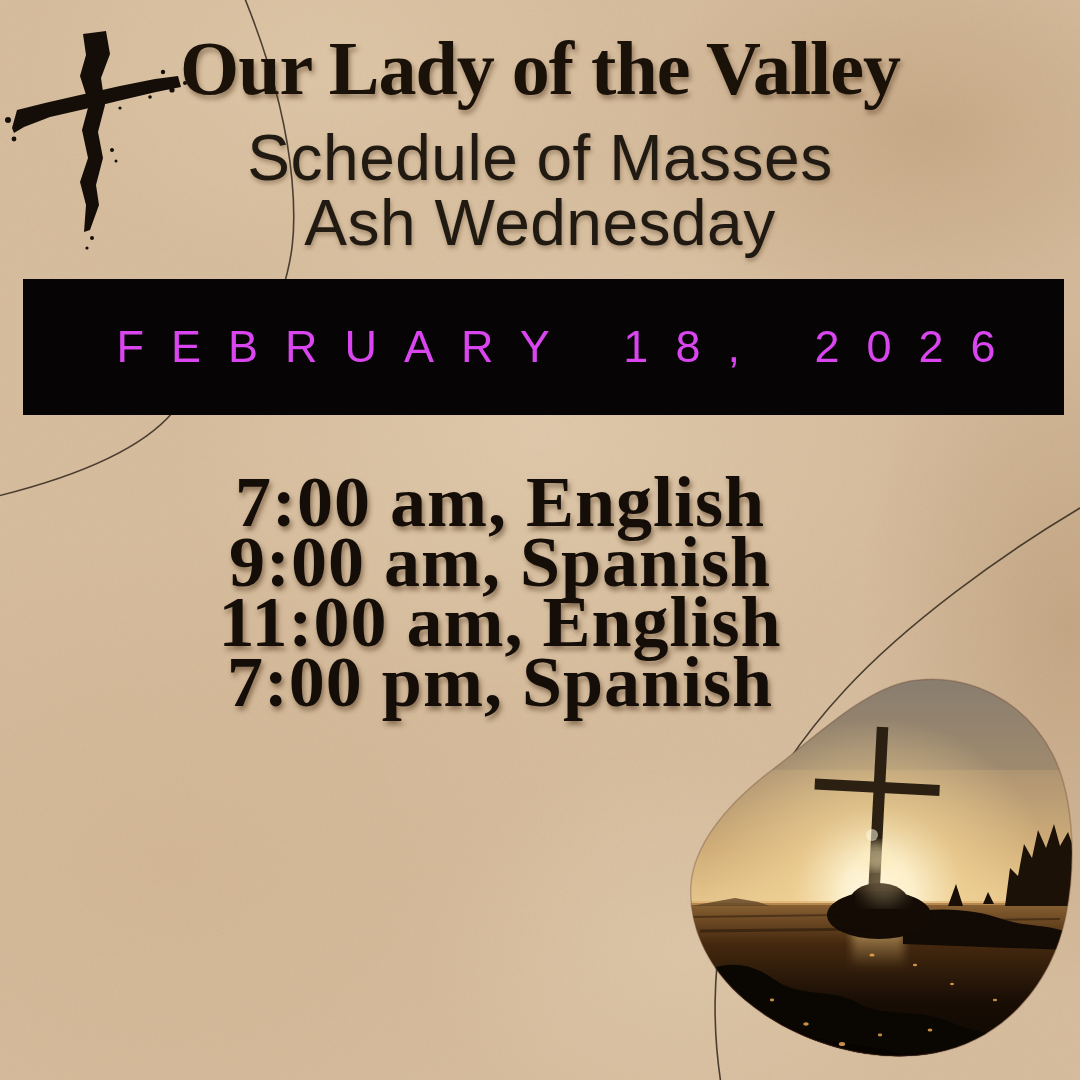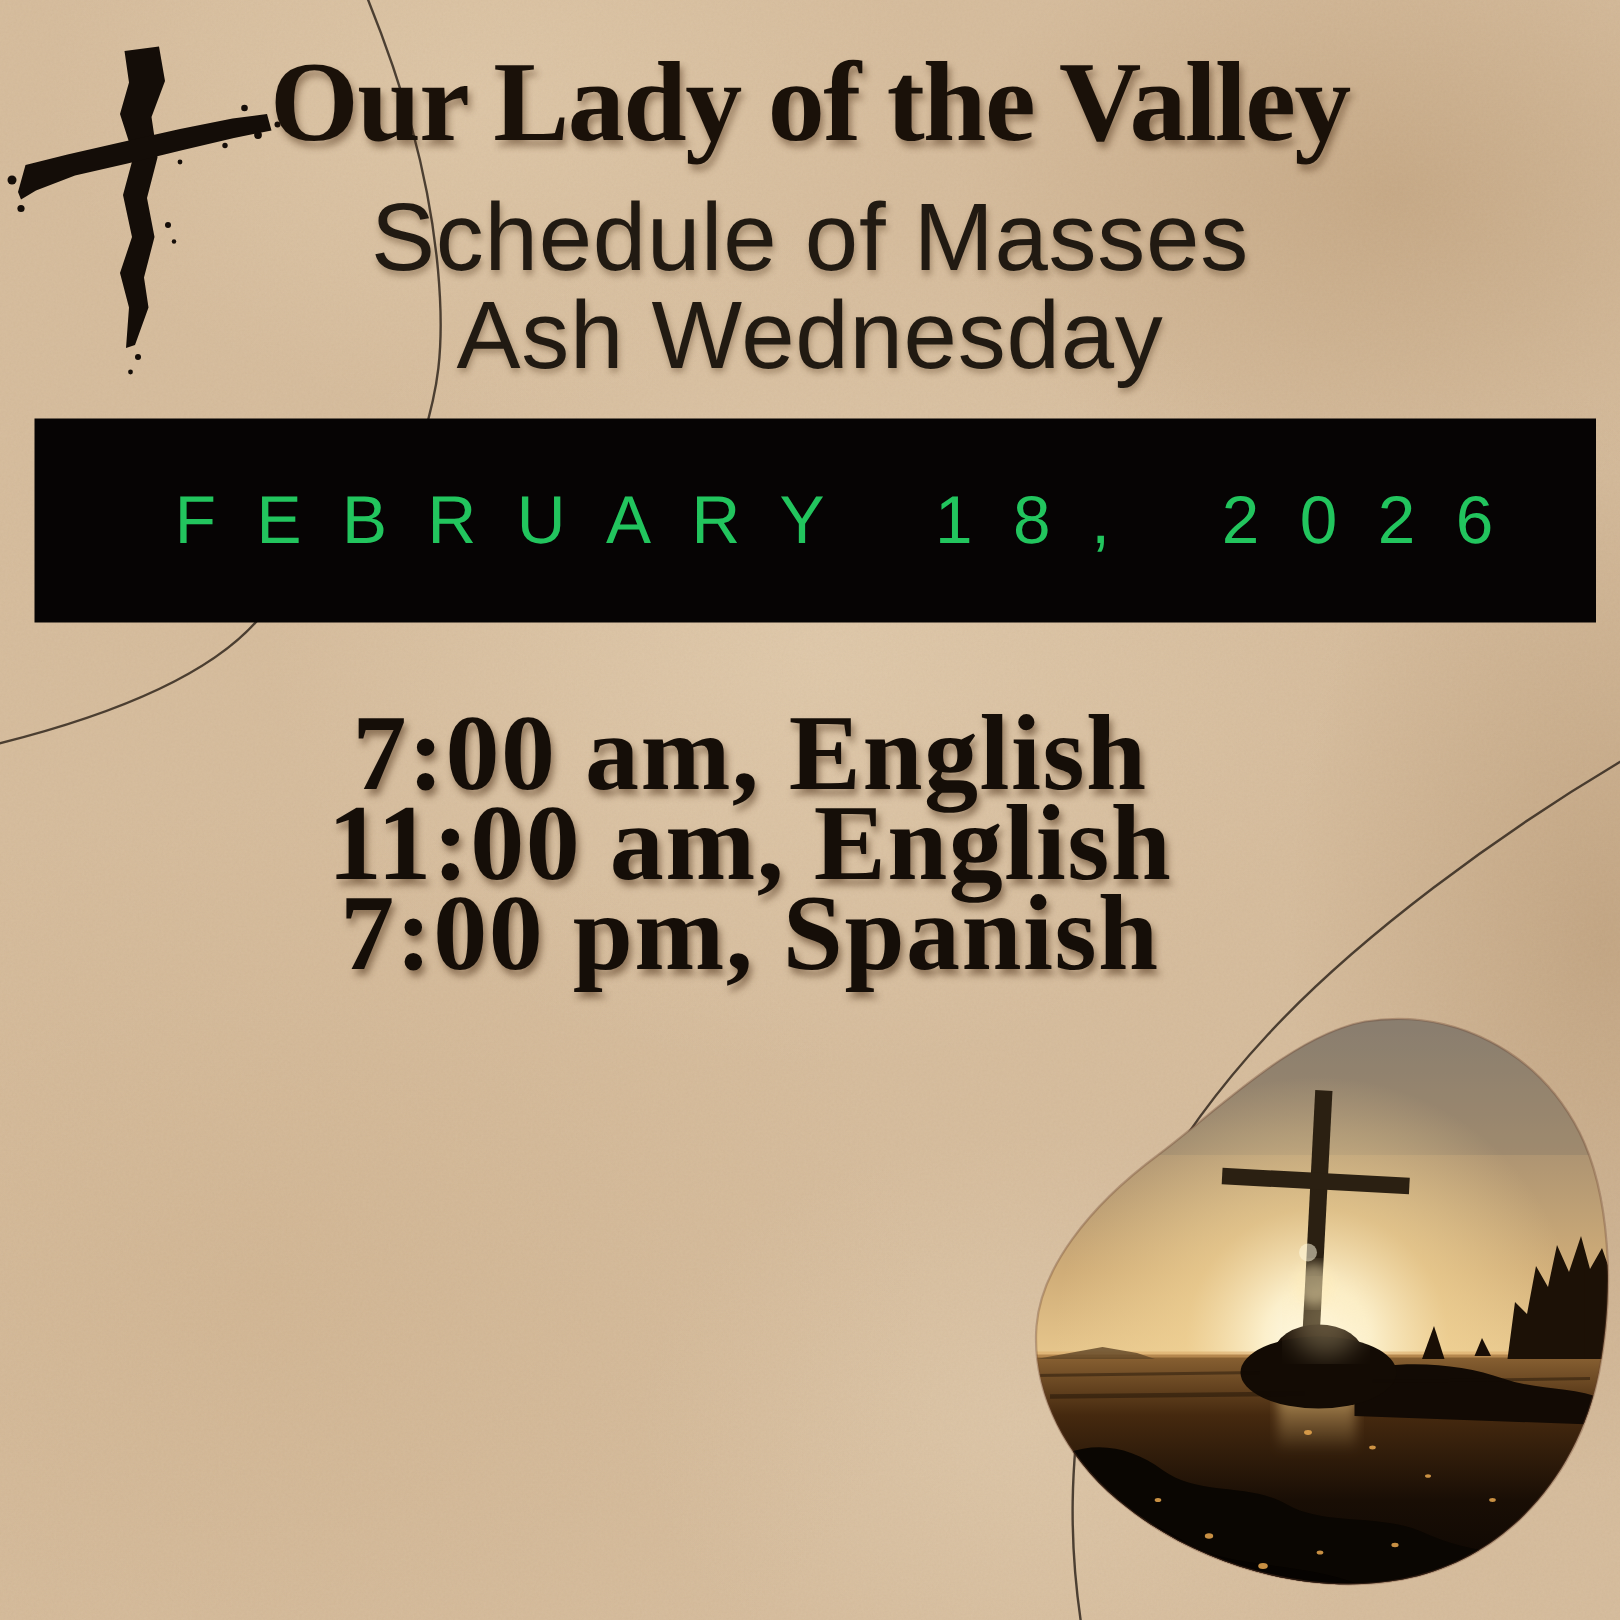--- a/index.html
+++ b/index.html
@@ -40,21 +40,21 @@
     text-shadow:1px 3px 4px rgba(70,42,18,.35);
   }
   
   .banner{
     position:absolute;z-index:2;left:23px;top:279px;width:1041px;height:136px;
     background:#060404;
   }
   .banner .date{
     display:block;width:100%;height:136px;line-height:136px;text-align:center;
     padding-left:52px;box-sizing:border-box;
-    color:#22c55e;font-size:45px;font-weight:300;
+    color:#d946ef;font-size:45px;font-weight:300;
     letter-spacing:27px;word-spacing:8px;white-space:nowrap;
   }
   
   .schedule{
     position:absolute;z-index:2;left:60px;top:472px;width:880px;text-align:center;
     font-family:"Liberation Serif","DejaVu Serif",serif;font-weight:700;
     font-size:72px;line-height:60px;letter-spacing:1px;color:#150e08;
     text-shadow:2px 4px 5px rgba(70,42,18,.5);
   }
   .mass{white-space:nowrap;}
@@ -108,20 +108,21 @@
     <div>Schedule of Masses</div>
     <div>Ash Wednesday</div>
   </div>
 
   <div class="banner">
     <span class="date">FEBRUARY 18, 2026</span>
   </div>
 
   <div class="schedule">
     <div class="mass">7:00 am, English</div>
+    <div class="mass">9:00 am, Spanish</div>
     <div class="mass">11:00 am, English</div>
     <div class="mass">7:00 pm, Spanish</div>
   </div>
 
   <svg id="photo" class="layer" viewBox="0 0 1080 1080">
     <defs>
       <clipPath id="blobclip">
         <path d="M910,681 C968,672 1025,700 1053,755 C1073,795 1077,860 1066,915 C1052,985 1003,1040 935,1053 C870,1065 795,1042 745,1000 C707,968 688,925 691,884 C694,846 725,805 772,770 C812,740 862,690 910,681 Z"></path>
       </clipPath>
       <linearGradient id="sky" x1="0" y1="670" x2="0" y2="908" gradientUnits="userSpaceOnUse">

